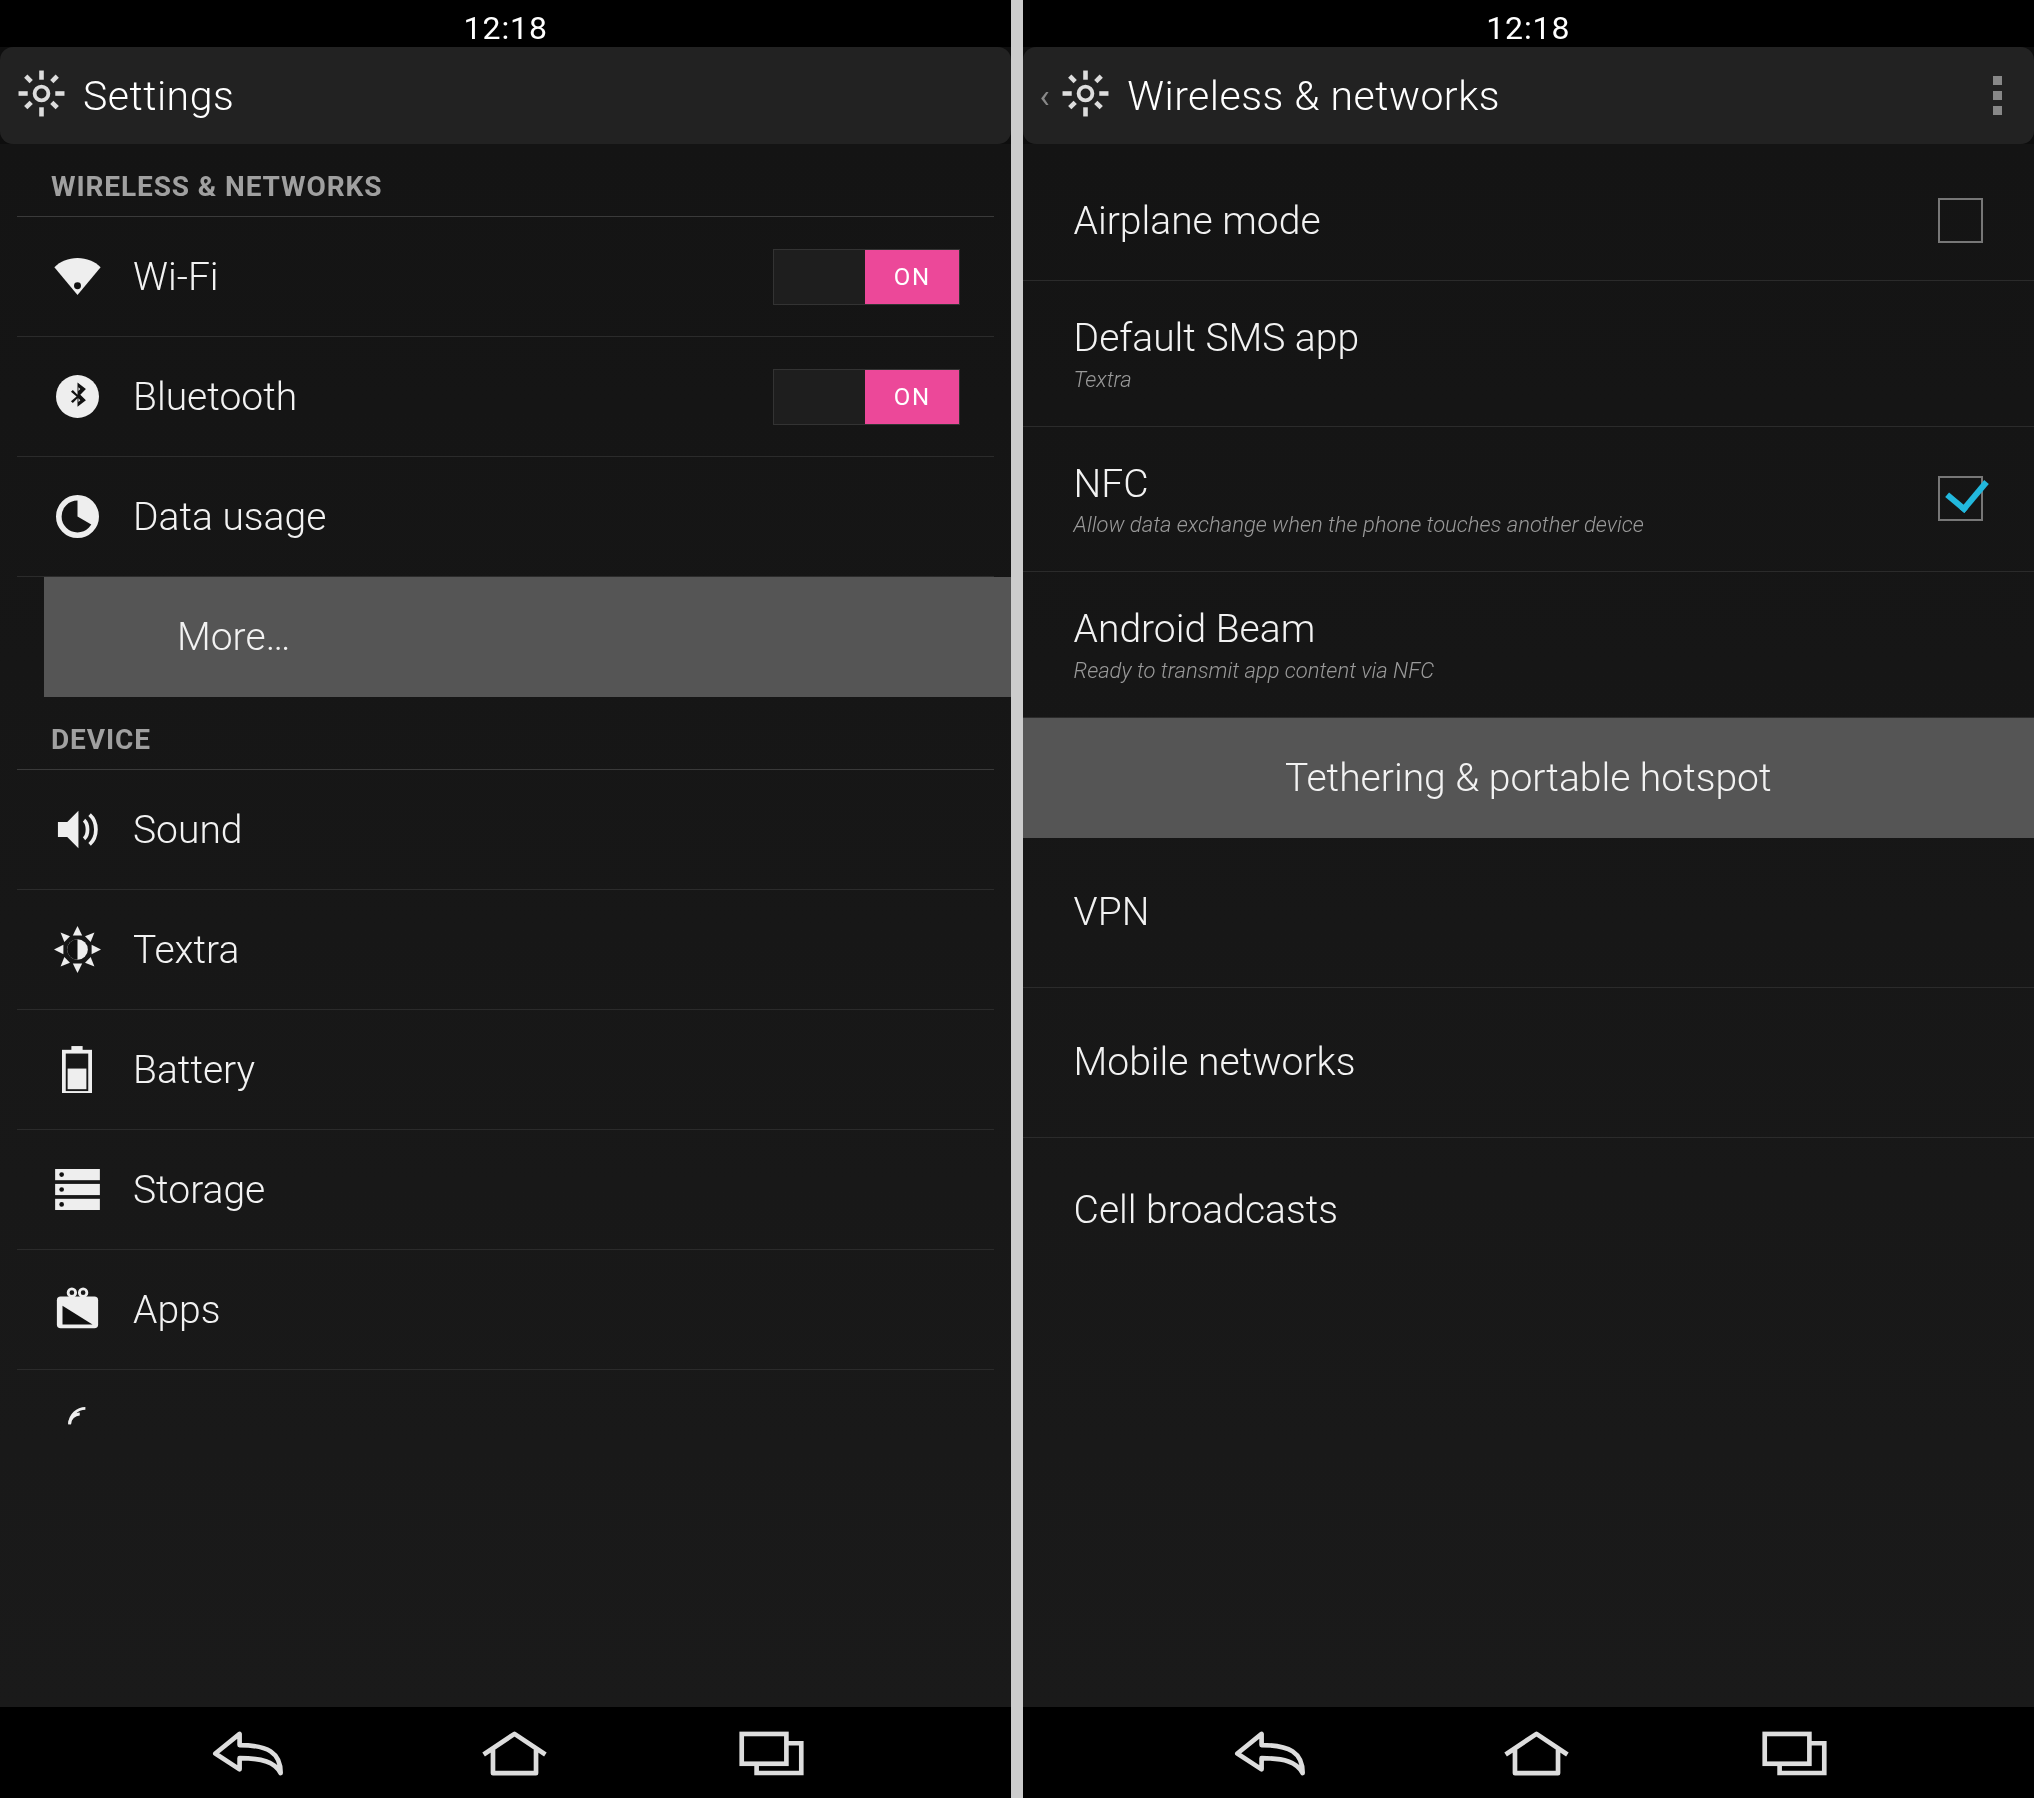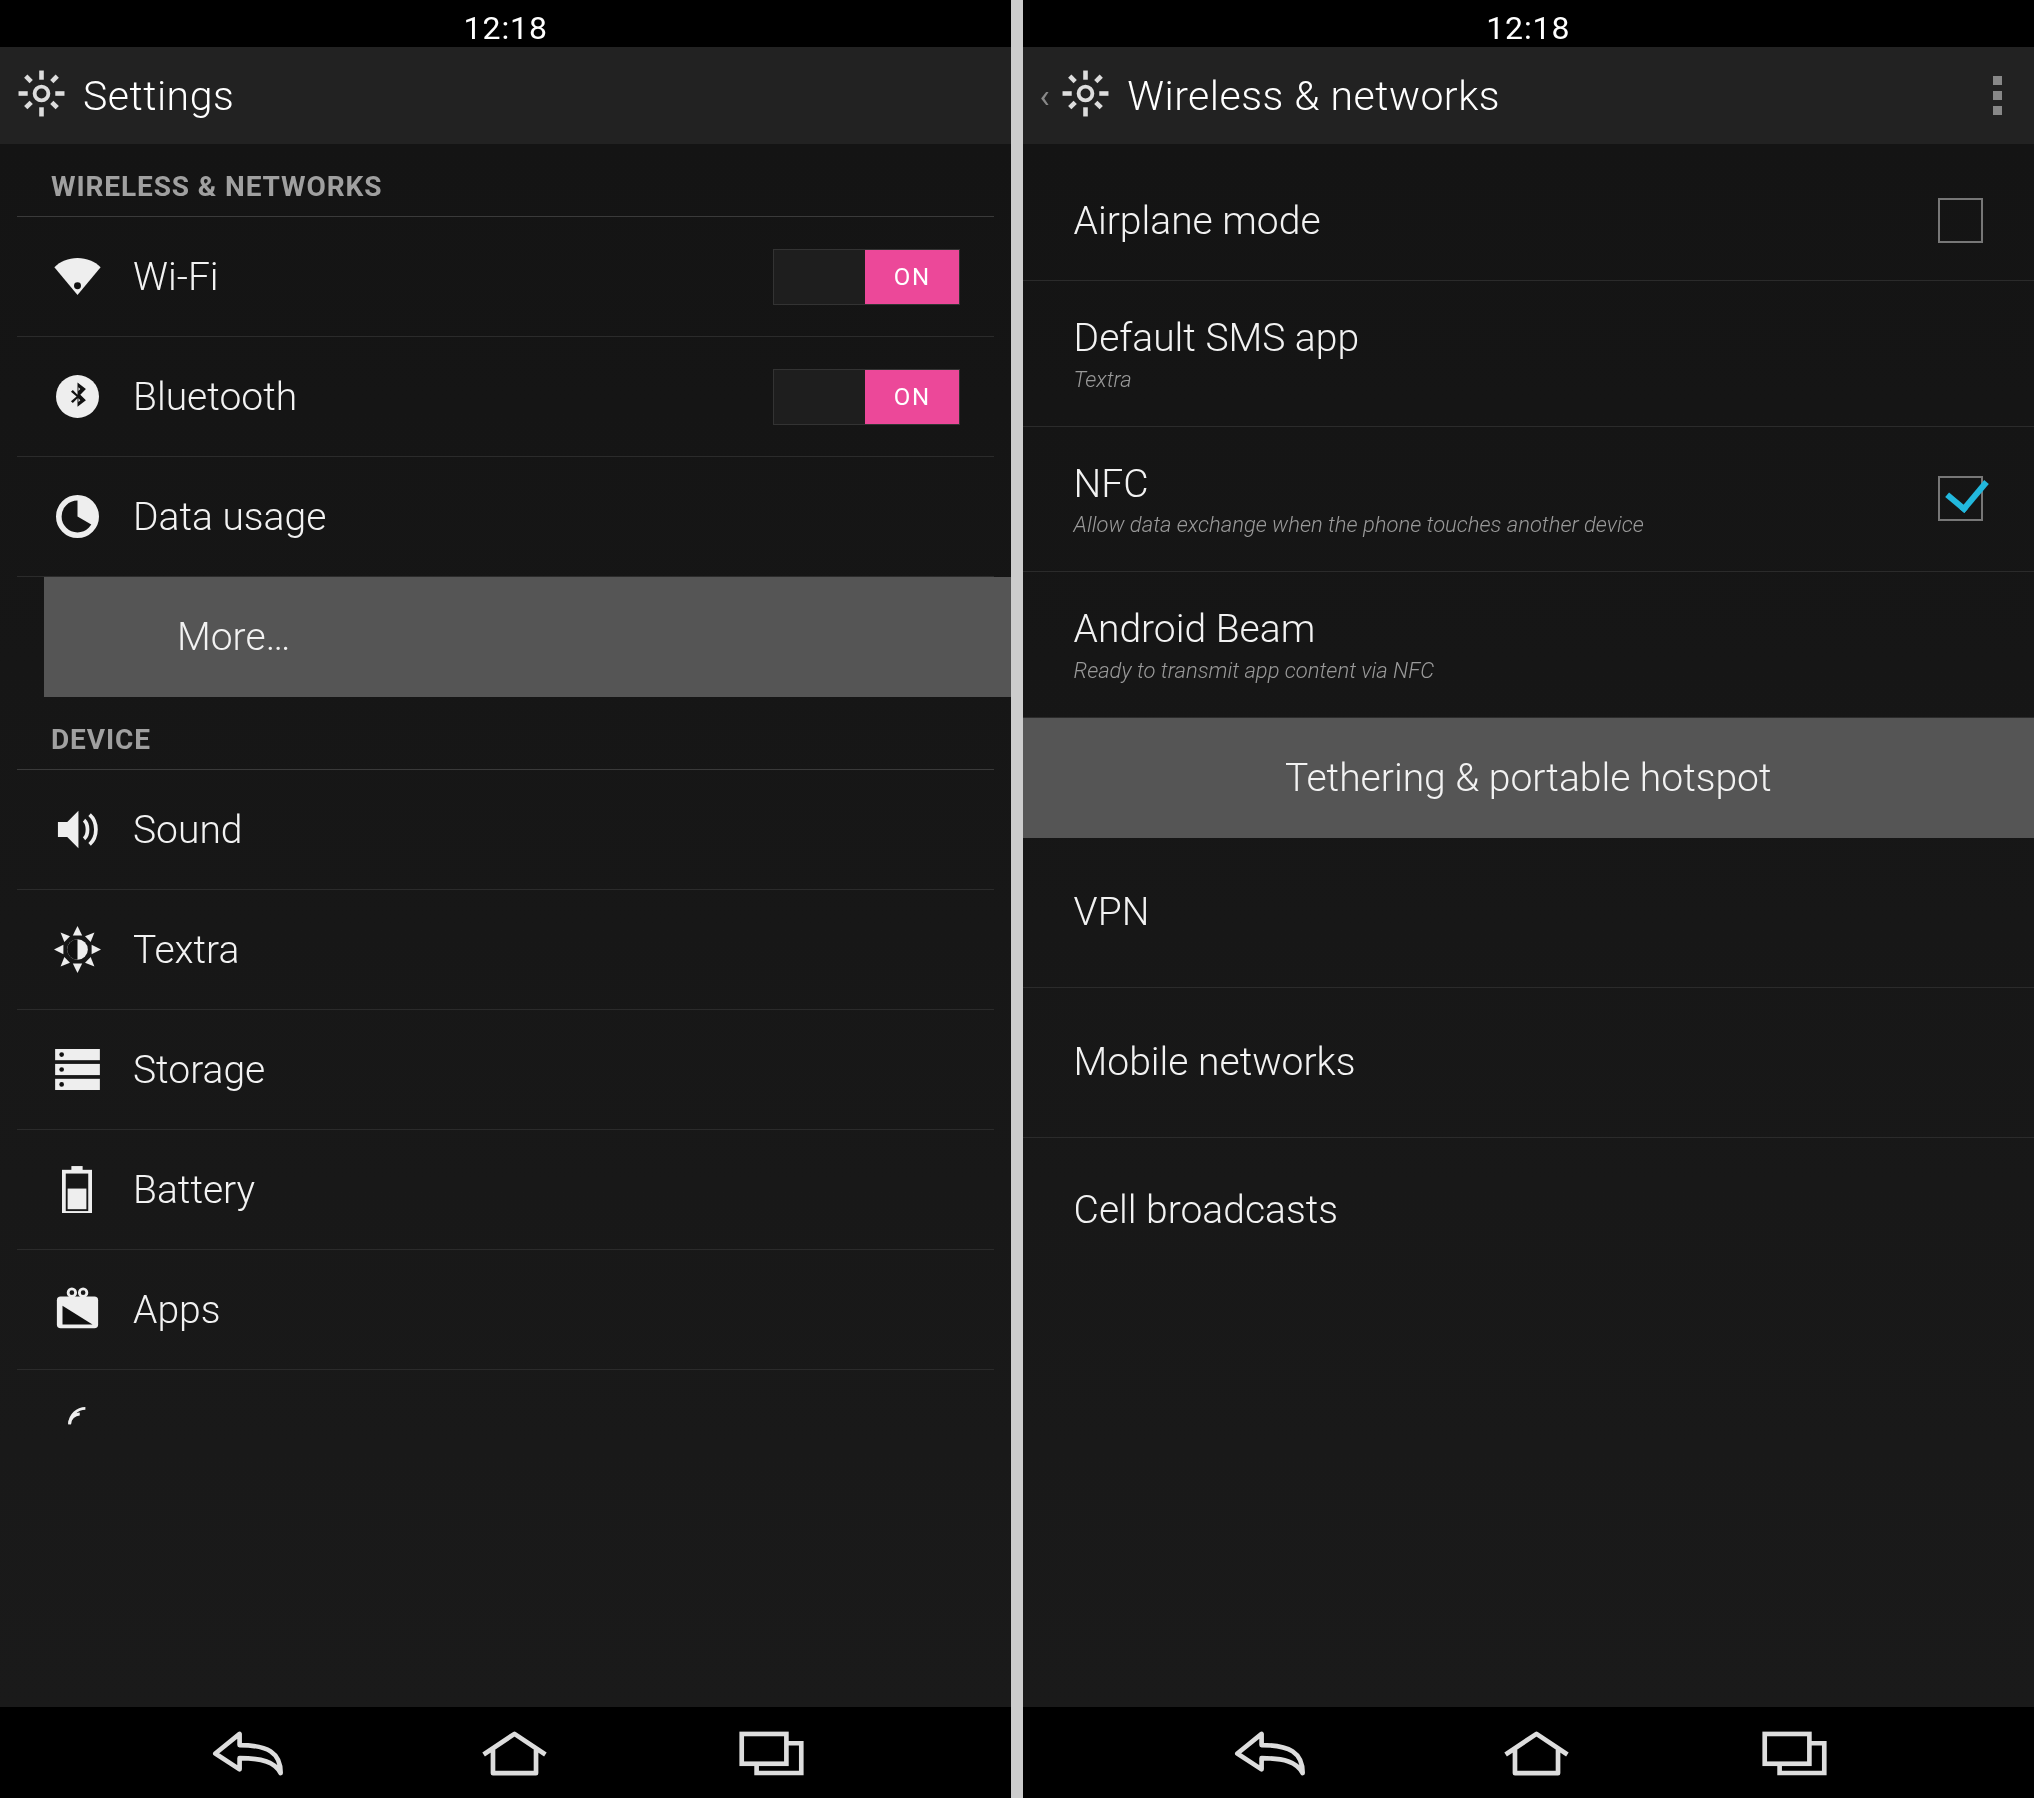--- a/index.html
+++ b/index.html
@@ -36,20 +36,21 @@
     .statusbar .left-icons { margin-right: auto; display:flex; align-items:center; gap:9.4px; padding-left:5.6px;}
     .statusbar .time { font-size: 32px; color: #fff; letter-spacing: 0.9px; }
     .statusbar svg { display:block; }
     .actionbar {
       height: 97px;
       background: #222222;
       display: flex;
       align-items: center;
       padding: 0 17px;
       gap: 17px;
+      border-radius: 13px;
     }
     .actionbar .title {
       color: #fff;
       font-size: 41px;
       font-weight: 300;
       letter-spacing: 0.5px;
     }
     .back-caret { color: #888; font-size: 34px; margin-right: -5.6px;}
     .overflow-dots {
       margin-left: auto;
@@ -289,41 +290,41 @@
               <polygon points="43,43 33,39 39,33"></polygon>
             </g>
             <path fill="#111" d="M25 14a11 11 0 0 0 0 22V14z"></path>
           </svg>
       </span>
       <span class="label">Textra</span>
     </div>
 
     <div class="row">
       <span class="icon">
+        <svg width="30" height="47" viewBox="0 0 32 50">
+            <rect x="2" y="6" width="28" height="44" fill="none" stroke="#eee" stroke-width="4"></rect>
+            <rect x="10" y="0" width="12" height="6" fill="#eee"></rect>
+            <rect x="6" y="24" width="20" height="22" fill="#eee"></rect>
+          </svg>
+      </span>
+      <span class="label">Battery</span>
+    </div>
+
+    <div class="row">
+      <span class="icon">
         <svg width="45" height="41" viewBox="0 0 48 44">
             <rect x="0" y="0" width="48" height="12" fill="#eee"></rect>
             <rect x="0" y="16" width="48" height="12" fill="#eee"></rect>
             <rect x="0" y="32" width="48" height="12" fill="#eee"></rect>
             <circle cx="7" cy="6" r="2.5" fill="#111"></circle>
             <circle cx="7" cy="22" r="2.5" fill="#111"></circle>
             <circle cx="7" cy="38" r="2.5" fill="#111"></circle>
           </svg>
       </span>
       <span class="label">Storage</span>
-    </div>
-
-    <div class="row">
-      <span class="icon">
-        <svg width="30" height="47" viewBox="0 0 32 50">
-            <rect x="2" y="6" width="28" height="44" fill="none" stroke="#eee" stroke-width="4"></rect>
-            <rect x="10" y="0" width="12" height="6" fill="#eee"></rect>
-            <rect x="6" y="24" width="20" height="22" fill="#eee"></rect>
-          </svg>
-      </span>
-      <span class="label">Battery</span>
     </div>
 
     <div class="row">
       <span class="icon">
         <svg width="45" height="45" viewBox="0 0 48 48">
             <rect x="2" y="10" width="44" height="34" rx="4" fill="#eee"></rect>
             <path fill="#111" d="M8 20l32 20H8z"></path>
             <circle cx="18" cy="6" r="4" fill="none" stroke="#eee" stroke-width="3"></circle>
             <circle cx="30" cy="6" r="4" fill="none" stroke="#eee" stroke-width="3"></circle>
           </svg>

